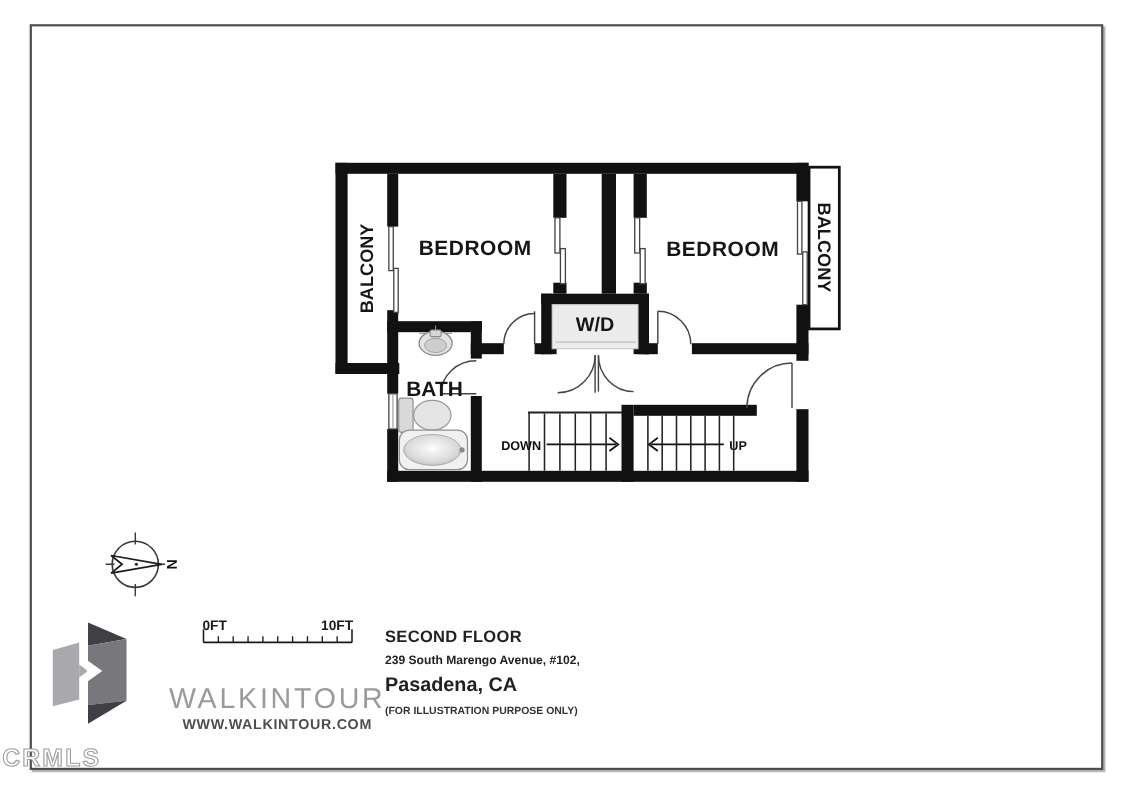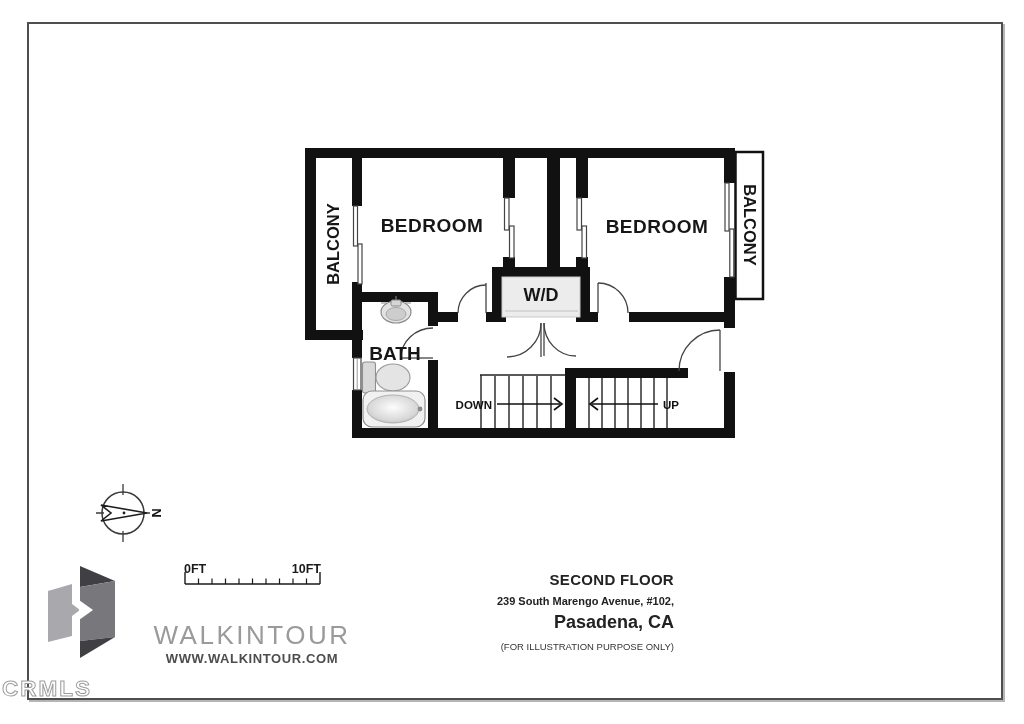--- a/index.html
+++ b/index.html
@@ -1,25 +1,25 @@
 <!DOCTYPE html>
 <html><head>
 <meta charset="utf-8">
 <style>
   html,body{margin:0;padding:0;background:#fff;}
   body{width:1024px;height:724px;position:relative;overflow:hidden;
        font-family:"Liberation Sans", sans-serif;color:#222;}
   .border-frame{position:absolute;left:27px;top:22px;width:972px;height:674px;
        border:2px solid #4e4e4e;box-shadow:2px 2px 0 #b5b5b5;z-index:1;}
   svg.scene{position:absolute;left:0;top:0;z-index:2;}
-  .caption{position:absolute;left:350px;top:571px;width:324px;text-align:right;z-index:3;}
+  .caption{position:absolute;left:350px;top:571px;width:324px;text-align:left;z-index:3;}
   .caption .floor{font-size:15px;font-weight:bold;letter-spacing:.3px;}
   .caption .addr1{font-size:11px;font-weight:bold;margin-top:7px;}
   .caption .addr2{font-size:18px;font-weight:bold;margin-top:5px;}
-  .caption .disc{font-size:9.5px;font-weight:normal;margin-top:8px;color:#333;}
+  .caption .disc{font-size:9.5px;font-weight:bold;margin-top:8px;color:#333;}
   .brand{position:absolute;left:146px;top:592px;width:212px;text-align:center;z-index:3;}
   .brand .name{font-size:26px;letter-spacing:2.5px;color:#9a9a9a;white-space:nowrap;margin-top:28px;}
   .brand .url{font-size:13px;font-weight:bold;letter-spacing:.6px;color:#4d4d4d;}
   text{font-family:"Liberation Sans", sans-serif;}
 </style>
 </head>
 <body>
 
 <div class="border-frame"></div>
 

